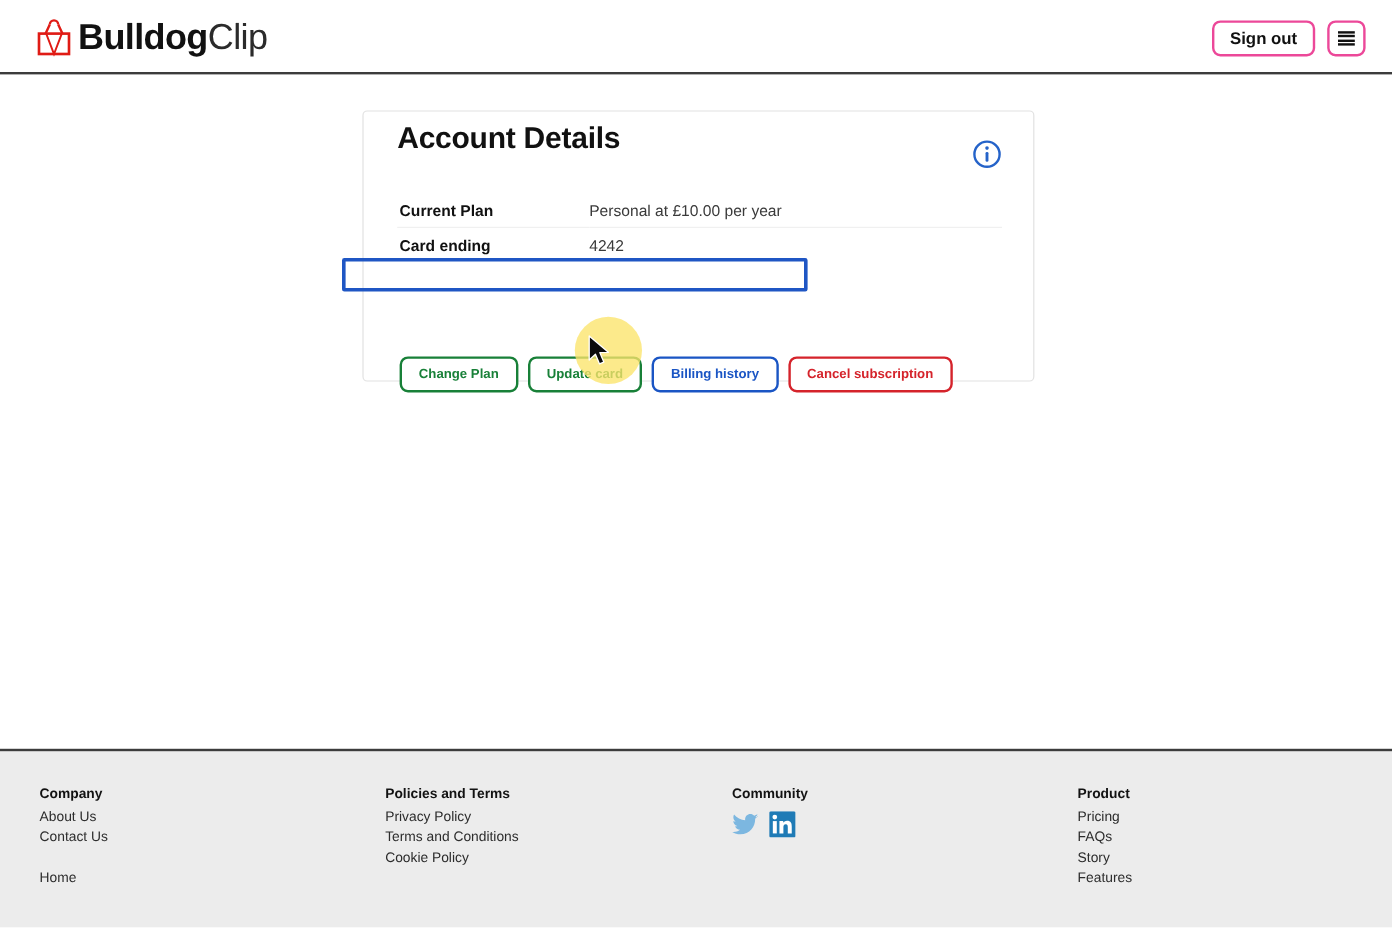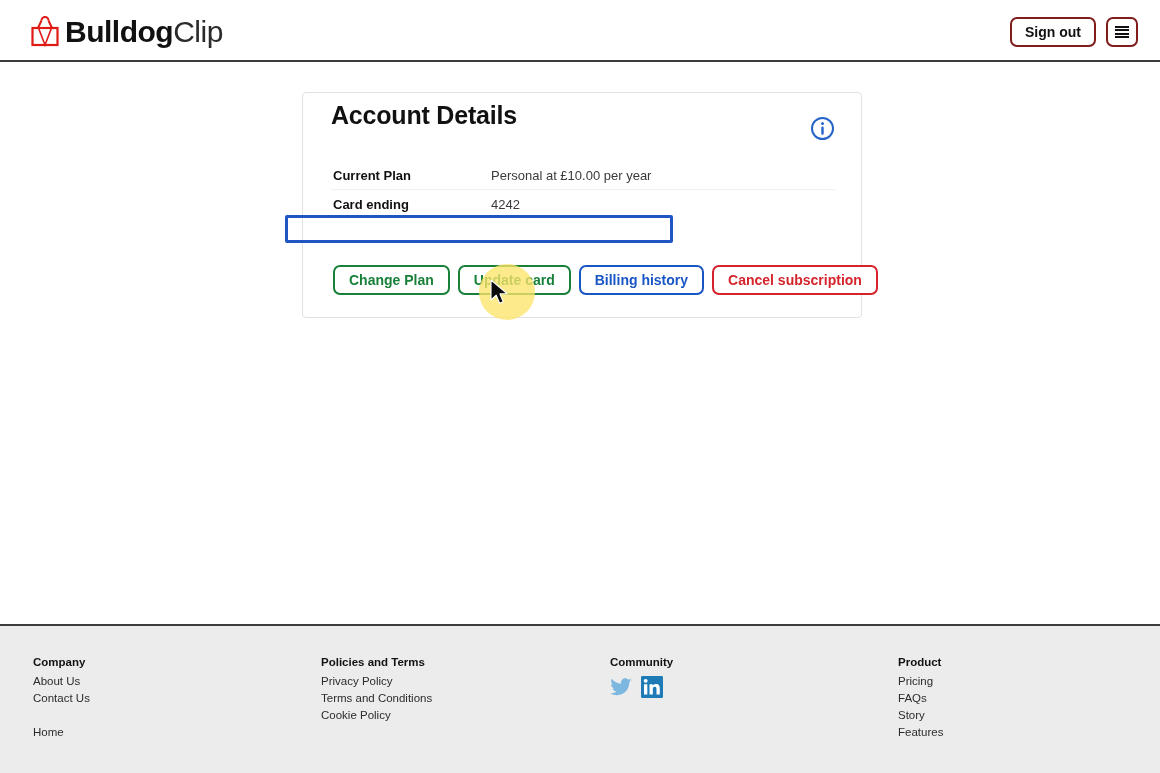--- a/index.html
+++ b/index.html
@@ -49,21 +49,21 @@
   .logo-light { font-weight: normal; color: #2b2b2b; }
 
   .header-actions {
     position: absolute;
     right: 22px; top: 17px;
     display: flex;
     align-items: center;
     gap: 10px;
   }
   .btn-header {
-    border: 2px solid #7f1d1d;
+    border: 2px solid #ec4899;
     border-radius: 7px;
     background: #ffffff;
     font-family: "Liberation Sans", sans-serif;
     font-size: 14px;
     font-weight: bold;
     color: #111111;
     height: 30px;
     padding: 0 13px;
     line-height: 26px;
     box-sizing: border-box;
@@ -159,30 +159,31 @@
   .actions {
     position: absolute;
     left: 30px; top: 172px;
     display: flex;
     gap: 8px;
   }
   .btn {
     border-radius: 7px;
     background: #ffffff;
     font-family: "Liberation Sans", sans-serif;
-    font-size: 14px;
+    font-size: 11px;
     font-weight: bold;
     height: 30px;
     line-height: 26px;
     padding: 0 14px;
     box-sizing: border-box;
     cursor: pointer;
     white-space: nowrap;
     border-width: 2px;
     border-style: solid;
+    margin-top: 32px;
   }
   .btn-green { border-color: #188038; color: #188038; }
   .btn-blue  { border-color: #1a55c4; color: #1a55c4; }
   .btn-red   { border-color: #d5232b; color: #d5232b; }
 
   
   .cursor-halo {
     position: absolute;
     left: 479px; top: 264px;
     width: 56px; height: 56px;

